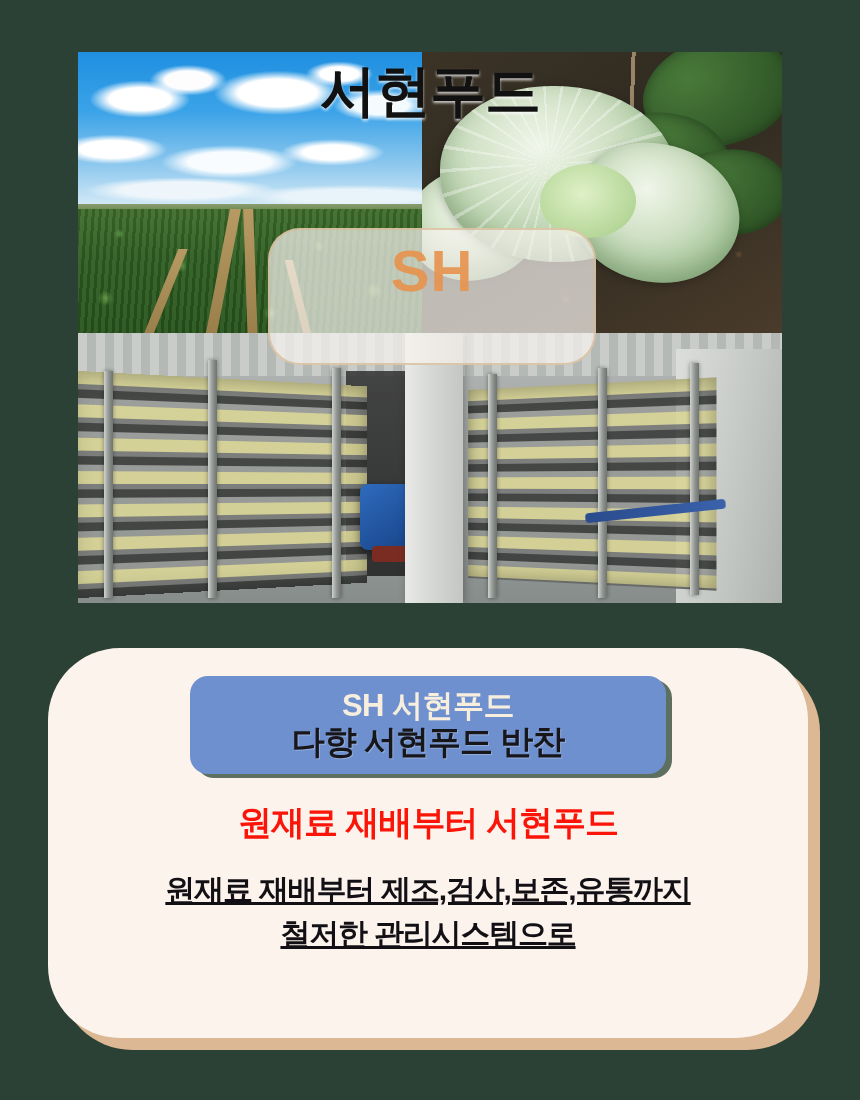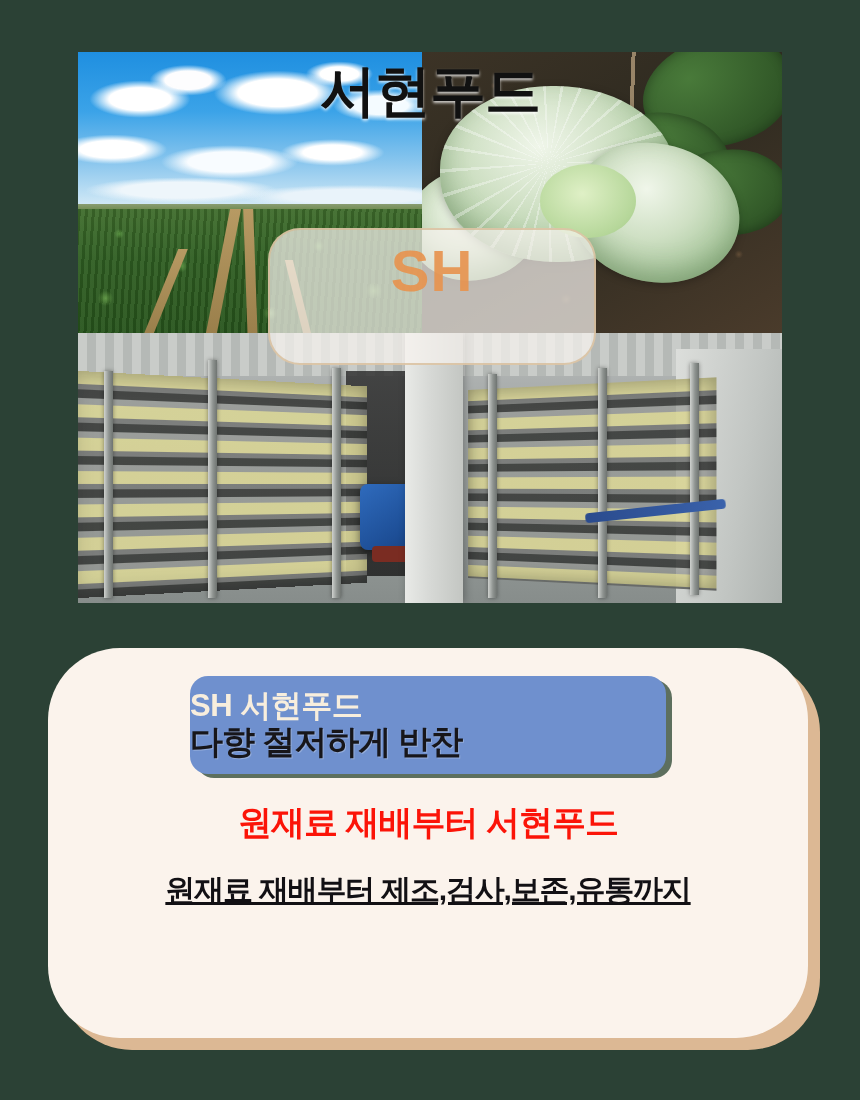--- a/index.html
+++ b/index.html
@@ -236,21 +236,21 @@
     background:#5d6f5e;
     z-index:3;
   }
   .banner{
     position:absolute;
     left:190px;top:676px;width:476px;height:98px;
     border-radius:18px;
     background:#6f90ce;
     z-index:4;
     display:flex;flex-direction:column;
-    align-items:flex-start;justify-content:center;
+    align-items:center;justify-content:center;
   }
   .banner-l1{
     font-size:31px;font-weight:bold;color:#f8eedd;
     line-height:1.12;letter-spacing:-.5px;
   }
   .banner-l1 .sh{font-weight:bold;}
   .banner-l2{
     font-size:33px;font-weight:bold;color:#17161a;
     line-height:1.12;letter-spacing:-1px;
     text-shadow:1px 1px 0 rgba(255,255,255,.25);
@@ -332,20 +332,21 @@
 <div class="logo-name">서현푸드</div>
 
 <div class="card-shadow"></div>
 <div class="card"></div>
 
 <div class="banner-shadow"></div>
 <div class="banner">
   <div class="banner-l1">
     <span class="sh">SH</span><span> 서현푸드</span>
   </div>
-  <div class="banner-l2">다향 철저하게 반찬</div>
+  <div class="banner-l2">다향 서현푸드 반찬</div>
 </div>
 
 <div class="headline">원재료 재배부터 서현푸드</div>
 
 <div class="body-copy">
   <div>원재료 재배부터 제조,검사,보존,유통까지</div>
+  <div>철저한 관리시스템으로</div>
 </div>
 
 </body></html>

